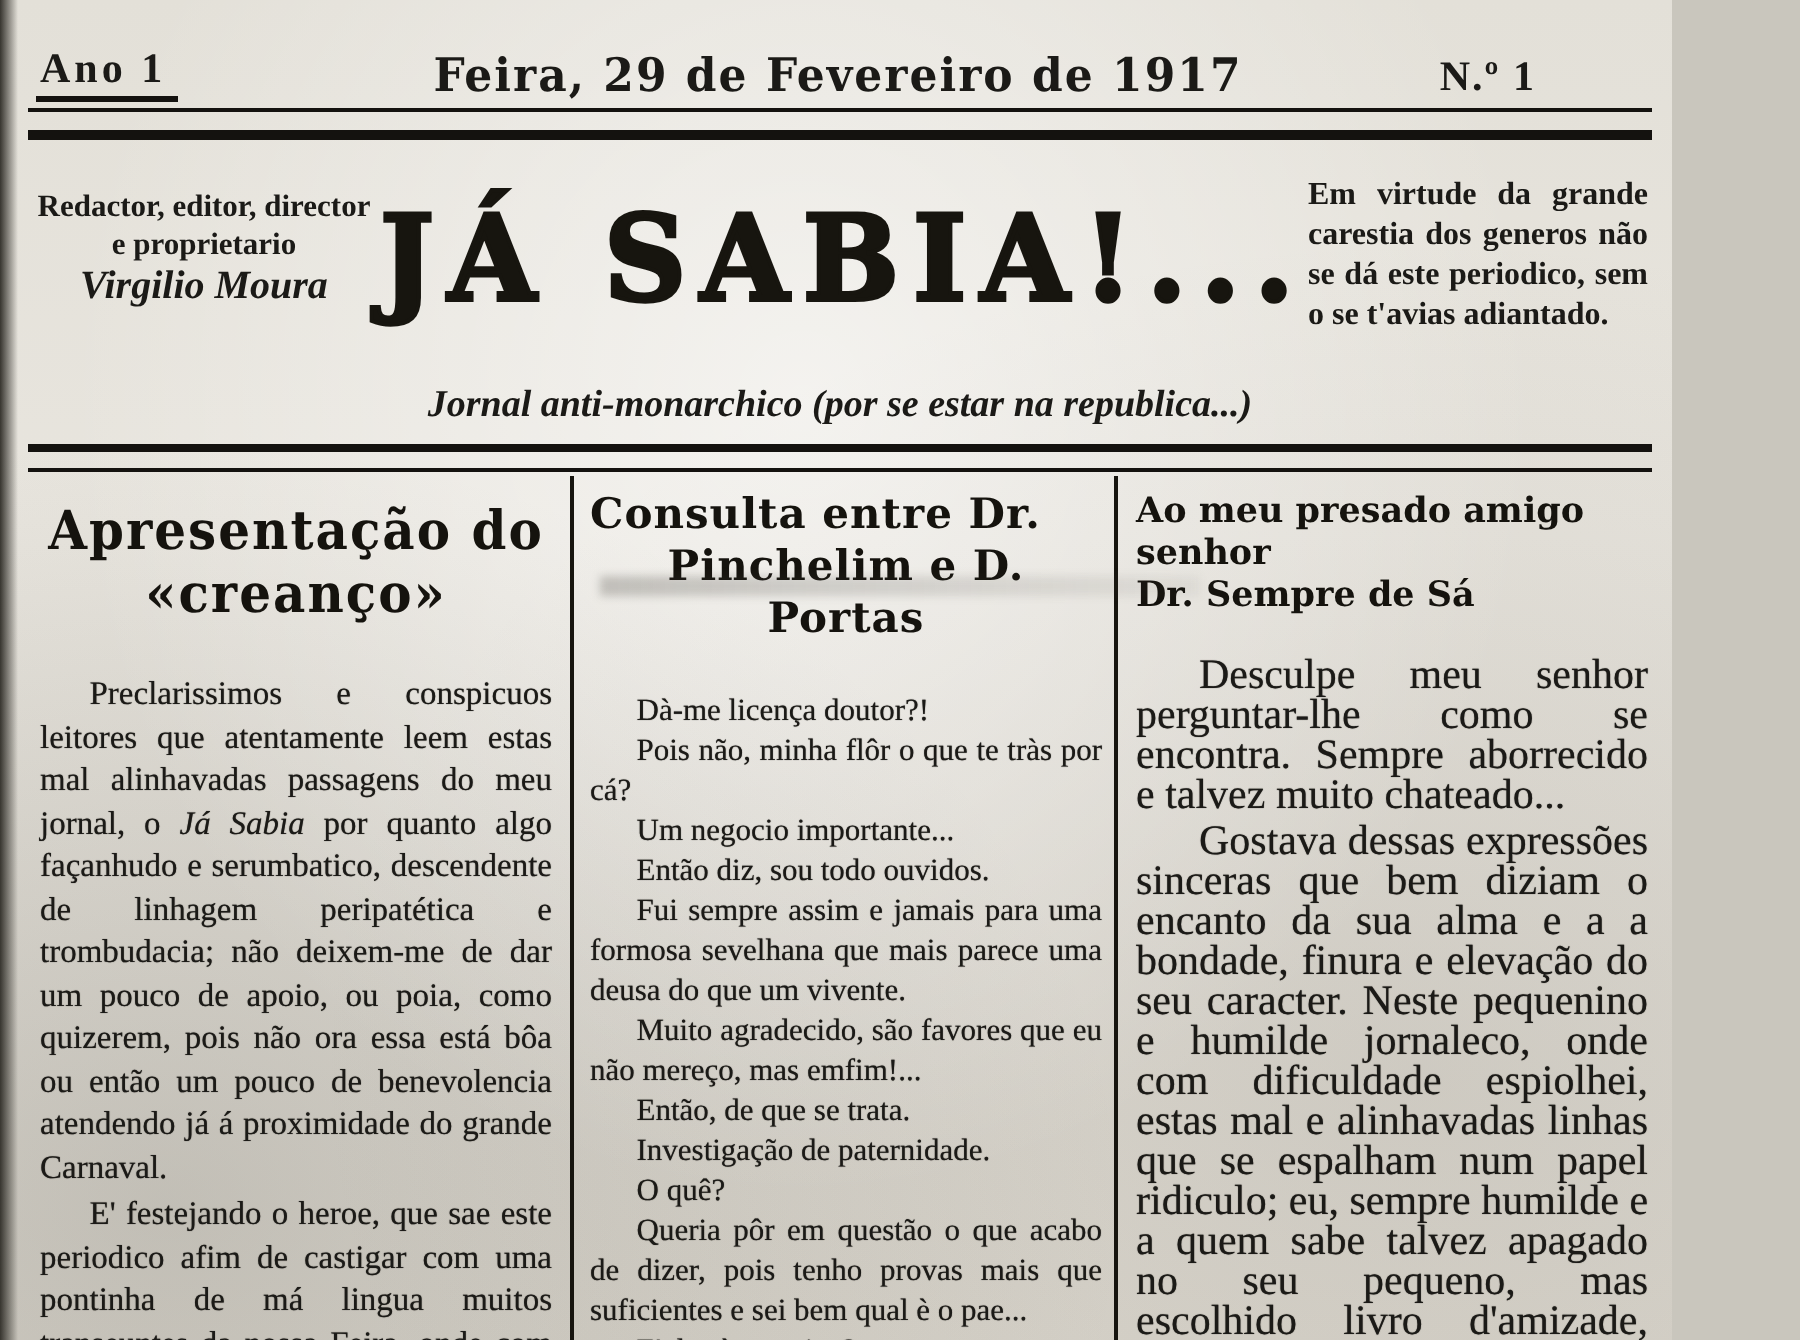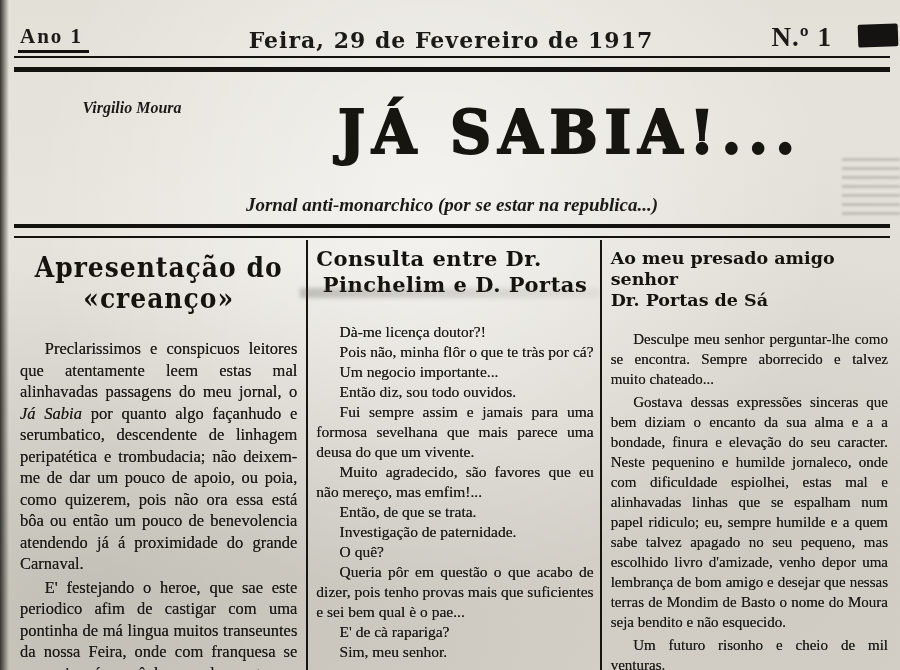--- a/index.html
+++ b/index.html
@@ -3,21 +3,21 @@
 <meta charset="utf-8">
 <style>
   html,body{margin:0;padding:0;}
   body{
     width:900px;height:670px;overflow:hidden;
     background:#c9c6bd;
     font-family:"Liberation Serif", serif;
     color:#1b1a17;
   }
   .page{
-    position:relative;width:900px;height:670px;overflow:hidden;
+    position:relative;width:836px;height:670px;overflow:hidden;
     background:
       radial-gradient(ellipse at 48% 30%, rgba(255,255,255,.55), rgba(255,255,255,0) 60%),
       radial-gradient(ellipse at 85% 80%, rgba(120,115,105,.18), rgba(0,0,0,0) 55%),
       radial-gradient(ellipse at 10% 90%, rgba(90,88,80,.22), rgba(0,0,0,0) 45%),
       linear-gradient(180deg,#e3e0d8 0%,#e8e5de 40%,#ddd9d0 100%);
     box-sizing:border-box;
     padding:14px 10px 0 14px;
   }
   
   .edge-left{position:absolute;left:0;top:0;width:9px;height:670px;
@@ -29,28 +29,28 @@
   .streak{position:absolute;left:300px;top:288px;width:300px;height:10px;
     background:linear-gradient(90deg, rgba(60,58,52,.25), rgba(60,58,52,.05));filter:blur(2px);}
 
   
   .topbar{position:relative;display:grid;grid-template-columns:1fr auto 1fr;align-items:end;
     padding:8px 6px 2px 4px;}
   .topbar .left{justify-self:start;font-weight:bold;font-size:21px;letter-spacing:2px;
     border-bottom:3px solid #14120f;padding:0 6px 1px 2px;}
   .topbar .center{justify-self:center;font-weight:bold;font-size:22px;letter-spacing:1px;
     font-family:"DejaVu Serif", serif; transform:scaleY(1.05);}
-  .topbar .right{justify-self:end;font-weight:bold;font-size:27px;letter-spacing:1px;margin-right:52px;}
+  .topbar .right{justify-self:end;font-weight:bold;font-size:21px;letter-spacing:1px;margin-right:52px;}
   .rule-double{height:9px;border-top:2px solid #14120f;border-bottom:5px solid #14120f;margin:1px 0 0 0;}
 
   
   .masthead{display:flex;align-items:flex-start;margin-top:10px;height:108px;}
   .editor-block{width:236px;text-align:center;font-weight:bold;font-size:15.5px;line-height:19px;
     padding-top:14px;}
-  .editor-name{font-style:italic;font-size:16px;margin-top:2px;}
+  .editor-name{font-style:italic;font-size:20px;margin-top:2px;}
   .title{flex:1;margin:0;text-align:center;font-family:"DejaVu Serif", serif;font-weight:bold;
     font-size:57px;letter-spacing:7px;line-height:100px;transform:scaleY(1.04);
     -webkit-text-stroke:2px #17150f;color:#17150f;white-space:nowrap;}
   .notice{width:228px;font-weight:bold;font-size:16px;line-height:20px;text-align:justify;
     padding-top:8px;padding-right:2px;}
   .subtitle{text-align:center;font-style:italic;font-weight:bold;font-size:19px;margin:4px 0 8px 0;}
   .rule-thick{height:8px;border-top:4px solid #14120f;border-bottom:2px solid #14120f;}
 
   
   .columns{display:flex;height:466px;overflow:hidden;margin-top:2px;}
@@ -64,44 +64,46 @@
   .col1 h2{font-size:25px;text-align:center;letter-spacing:1px;margin:10px 0 26px 0;transform:scaleY(1.08);}
   .col2 h2{font-size:21px;line-height:26px;margin:2px 0 0 0;letter-spacing:.5px;}
   .col2 h2 .l2{display:block;text-align:center;}
   .col3 h2{font-size:17.5px;line-height:21px;text-align:left;margin:4px 0 18px 0;}
 
   .col p{margin:0;text-align:justify;text-indent:1.5em;
     text-shadow:0 0 .5px rgba(25,23,18,.75);}
   .col1 p{font-size:16.5px;line-height:21.5px;margin-bottom:2px;}
   .col2 p{font-size:15.5px;line-height:20px;}
   .col2 .dialogue{margin-top:24px;}
-  .col3 p{font-size:15px;line-height:20px;margin-bottom:3px;}
+  .col3 p{font-size:21px;line-height:20px;margin-bottom:3px;}
   .col i{font-style:italic;}
 </style>
 </head>
 <body>
 
 <div class="page">
   <div class="edge-left"></div>
   <div class="corner-mark"></div>
   <div class="ghost-block"></div>
   <div class="streak"></div>
 
   <header class="topbar">
     <span class="left">Ano 1</span>
     <span class="center">Feira, 29 de Fevereiro de 1917</span>
     <span class="right">N.º 1</span>
   </header>
   <div class="rule-double"></div>
 
   <section class="masthead">
     <div class="editor-block">
+      <div>Redactor, editor, director e proprietario</div>
       <div class="editor-name">Virgilio Moura</div>
     </div>
     <h1 class="title">JÁ SABIA!...</h1>
+    <div class="notice">Em virtude da grande carestia dos generos não se dá este periodico, sem o se t'avias adiantado.</div>
   </section>
 
   <div class="subtitle">Jornal anti-monarchico  (por se estar na republica...)</div>
   <div class="rule-thick"></div>
 
   <main class="columns">
 
     <article class="col col1">
       <h2>Apresentação do «creanço»</h2>
       <p><span>Preclarissimos e conspicuos leitores que atentamente leem estas mal alinhavadas passagens do meu jornal, o </span><i>Já Sabia</i><span> por quanto algo façanhudo e serumbatico, descendente de linhagem peripatética e trombudacia; não deixem-me de dar um pouco de apoio, ou poia, como quizerem, pois não ora essa está bôa ou então um pouco de benevolencia atendendo já á proximidade do grande Carnaval.</span></p>
@@ -124,21 +126,21 @@
       <p>O quê?</p>
       <p>Queria pôr em questão o que acabo de dizer, pois tenho provas mais que suficientes e sei bem qual è o pae...</p>
       <p>E' de cà rapariga?</p>
       <p>Sim, meu senhor.</p>
 
     </article>
 
     <div class="vrule"></div>
 
     <article class="col col3">
-      <h2><span>Ao meu presado amigo senhor</span><br><span>Dr. Portas de Sá</span></h2>
+      <h2><span>Ao meu presado amigo senhor</span><br><span>Dr. Sempre de Sá</span></h2>
       <p>Desculpe meu senhor perguntar-lhe como se encontra. Sempre aborrecido e talvez muito chateado...</p>
       <p>Gostava dessas expressões sinceras que bem diziam o encanto da sua alma e a a bondade, finura e elevação do seu caracter. Neste pequenino e humilde jornaleco, onde com dificuldade espiolhei, estas mal e alinhavadas linhas que se espalham num papel ridiculo; eu, sempre humilde e a quem sabe talvez apagado no seu pequeno, mas escolhido livro d'amizade, venho depor uma lembrança de bom amigo e desejar que nessas terras de Mondim de Basto o nome do Moura seja bendito e não esquecido.</p>
       <p>Um futuro risonho e cheio de mil venturas.</p>
       <p>E parabens ó Mondim, não com alegria te digo isto, porque me levaste, quem com sentimento, exprimia um fadinho, numa</p>
     </article>
 
   </main>
 </div>
 
 </body></html>

